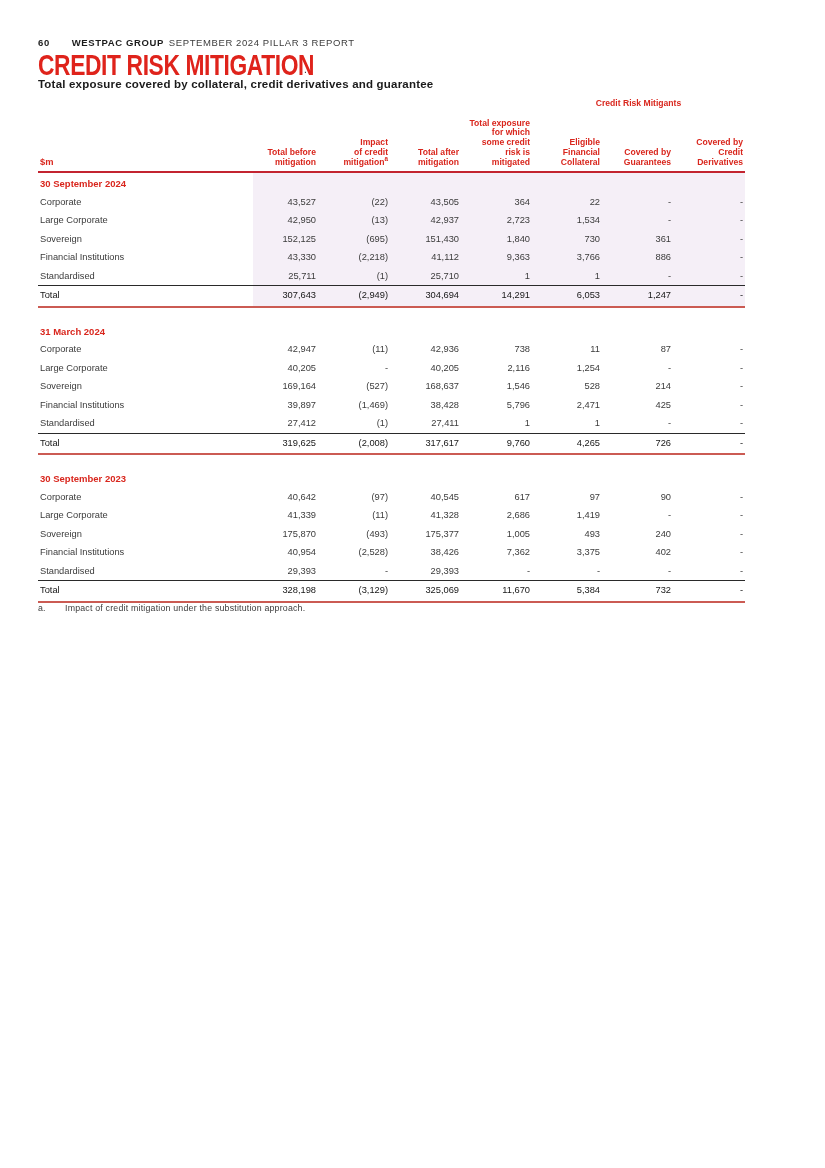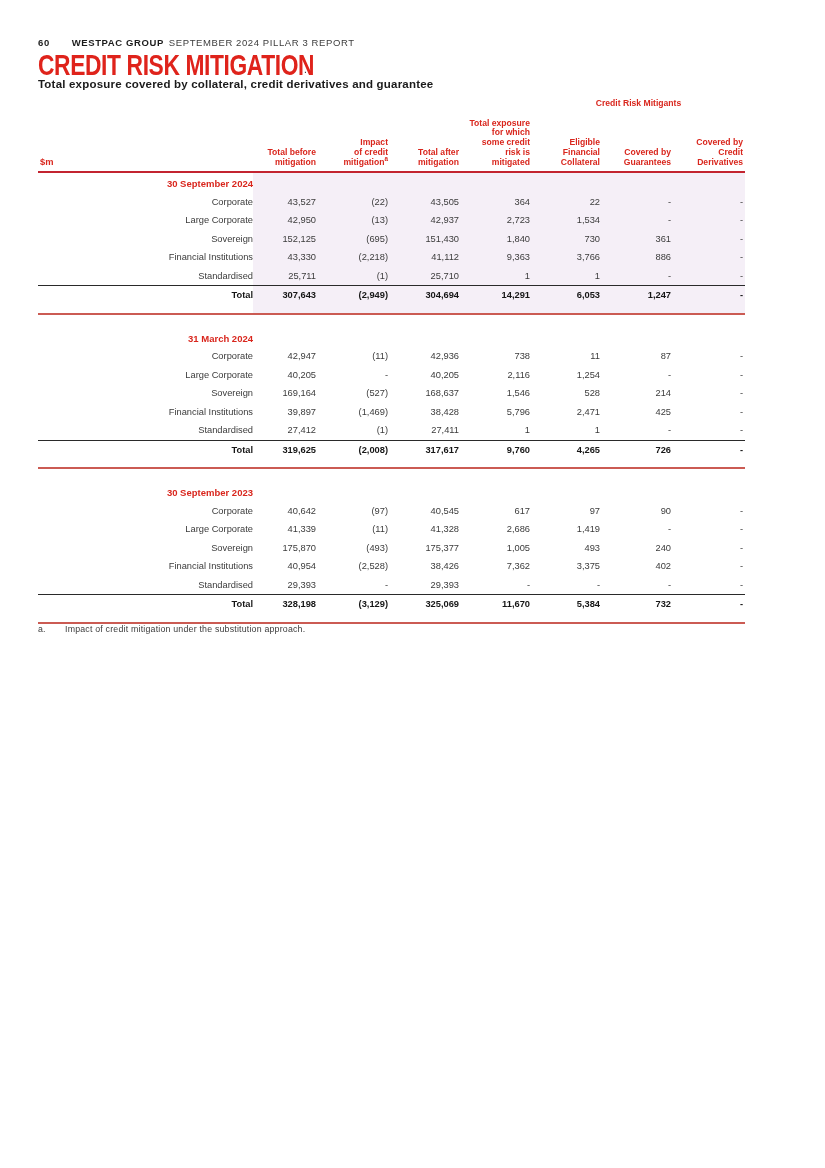--- a/index.html
+++ b/index.html
@@ -87,38 +87,38 @@
   thead th.unit {
     color: #d9261d;
     font-weight: bold;
     font-size: 9.3px;
     text-align: left;
     padding: 0 0 4px 2px;
     border-bottom: 2px solid #c32430;
   }
 
   tbody td { color: #3b3b3b; }
-  tbody td.label { text-align: right; padding: 4px 0 4px 2px; }
+  tbody td.label { text-align: left; padding: 4px 0 4px 2px; }
   tbody td.num  { text-align: right; padding: 4px 2px 4px 0; }
   tbody td.hl   { background: #f5eff7; }
 
   tbody tr.section-row td {
     color: #d9261d;
     font-weight: bold;
     font-size: 9.5px;
     padding-top: 6px;
     padding-bottom: 3px;
   }
   tbody tr.total-row td {
-    font-weight: bold;
+    font-weight: normal;
     color: #161616;
     border-top: 1.2px solid #2a2a2a;
     border-bottom: 2px solid #cb5b53;
     padding-top: 4px;
-    padding-bottom: 12px;
+    padding-bottom: 5px;
   }
   tbody tr.spacer td { height: 14px; padding: 0; border: none; }
 
   .footnote {
     font-size: 8.8px;
     color: #3c3c3c;
     letter-spacing: 0.2px;
   }
   .footnote .marker { display: inline-block; width: 27px; }
 </style>

